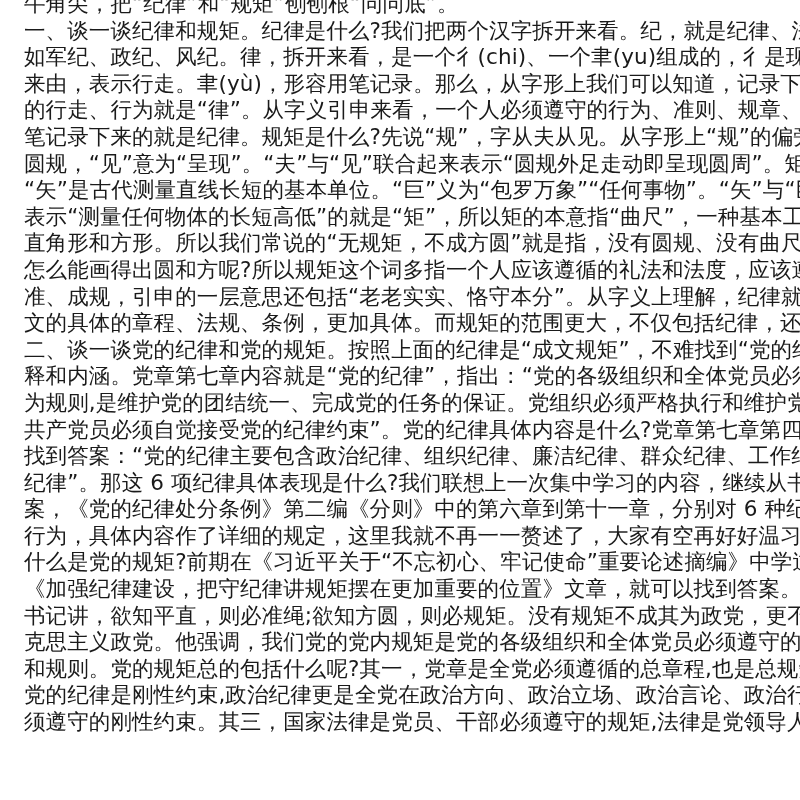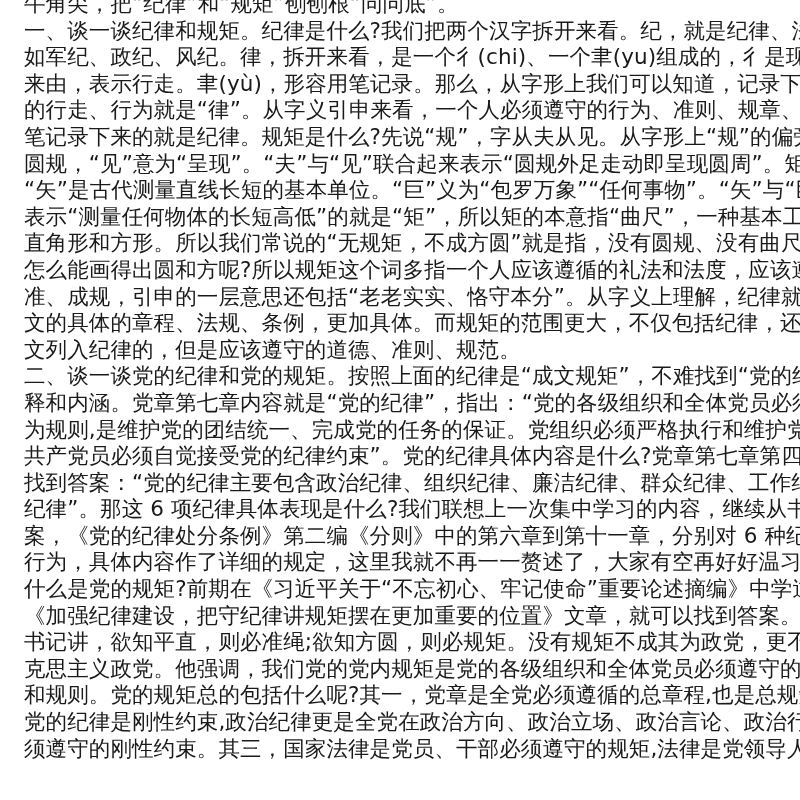--- a/index.html
+++ b/index.html
@@ -48,21 +48,20 @@
     <div class="line">来由，表示行走。聿(yù)，形容用笔记录。那么，从字形上我们可以知道，记录下来一个人</div>
     <div class="line">的行走、行为就是“律”。从字义引申来看，一个人必须遵守的行为、准则、规章、条文，用</div>
     <div class="line">笔记录下来的就是纪律。规矩是什么?先说“规”，字从夫从见。从字形上“规”的偏旁“夫”像个</div>
     <div class="line">圆规，“见”意为“呈现”。“夫”与“见”联合起来表示“圆规外足走动即呈现圆周”。矩，拆开来看，</div>
     <div class="line">“矢”是古代测量直线长短的基本单位。“巨”义为“包罗万象”“任何事物”。“矢”与“巨”联合起来</div>
     <div class="line">表示“测量任何物体的长短高低”的就是“矩”，所以矩的本意指“曲尺”，一种基本工具，可以画</div>
     <div class="line">直角形和方形。所以我们常说的“无规矩，不成方圆”就是指，没有圆规、没有曲尺两样工具，</div>
     <div class="line">怎么能画得出圆和方呢?所以规矩这个词多指一个人应该遵循的礼法和法度，应该遵循的标</div>
     <div class="line">准、成规，引申的一层意思还包括“老老实实、恪守本分”。从字义上理解，纪律就是那些成</div>
     <div class="line">文的具体的章程、法规、条例，更加具体。而规矩的范围更大，不仅包括纪律，还包括未明</div>
-    <div class="line">文列入纪律的，但是应该遵守的道德、准则、规范。</div>
     <div class="line">二、谈一谈党的纪律和党的规矩。按照上面的纪律是“成文规矩”，不难找到“党的纪律”的解</div>
     <div class="line">释和内涵。党章第七章内容就是“党的纪律”，指出：“党的各级组织和全体党员必须遵守的行</div>
     <div class="line">为规则,是维护党的团结统一、完成党的任务的保证。党组织必须严格执行和维护党的纪律，</div>
     <div class="line">共产党员必须自觉接受党的纪律约束”。党的纪律具体内容是什么?党章第七章第四十条也能</div>
     <div class="line">找到答案：“党的纪律主要包含政治纪律、组织纪律、廉洁纪律、群众纪律、工作纪律、生活</div>
     <div class="line">纪律”。那这 6 项纪律具体表现是什么?我们联想上一次集中学习的内容，继续从书中寻找答</div>
     <div class="line">案，《党的纪律处分条例》第二编《分则》中的第六章到第十一章，分别对 6 种纪律的表现</div>
     <div class="line">行为，具体内容作了详细的规定，这里我就不再一一赘述了，大家有空再好好温习。</div>
     <div class="line">什么是党的规矩?前期在《习近平关于“不忘初心、牢记使命”重要论述摘编》中学过的一篇</div>
     <div class="line">《加强纪律建设，把守纪律讲规矩摆在更加重要的位置》文章，就可以找到答案。习近平总</div>

